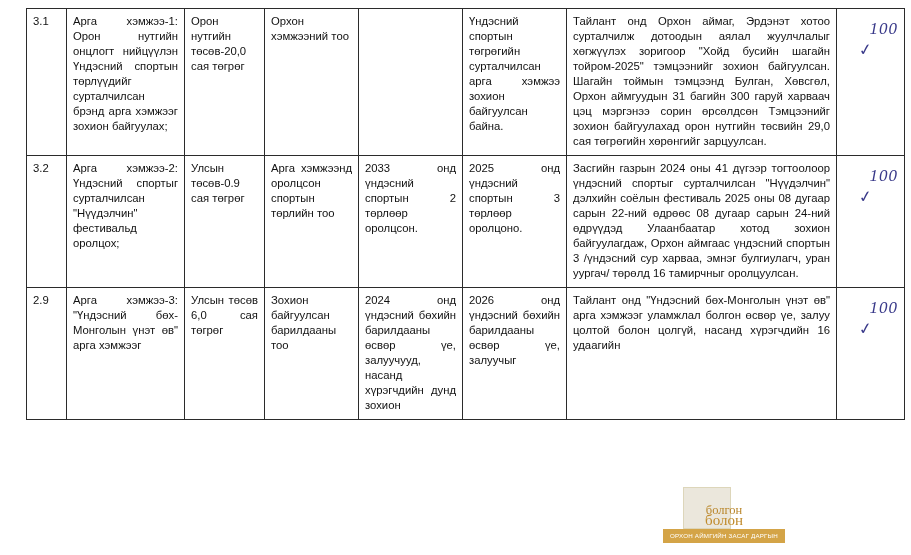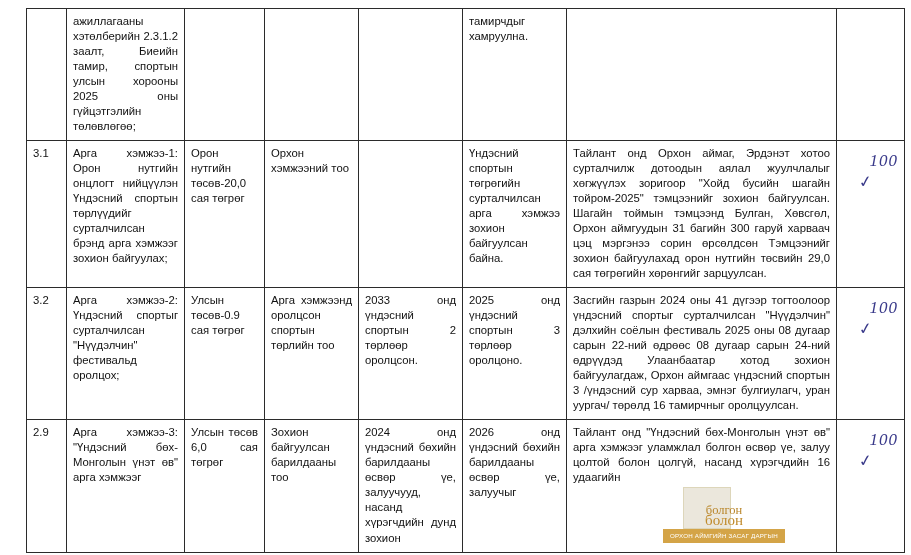--- a/index.html
+++ b/index.html
@@ -148,30 +148,20 @@
       <col class="col1">
         <col class="col2">
         <col class="col3">
         <col class="col4">
       <col class="col5">
         <col class="col6">
         <col class="col7">
         <col class="col8">
     </colgroup>
     <tbody>
-      <tr>
-        <td class="c-num"></td>
-        <td>ажиллагааны хэтөлберийн 2.3.1.2 заалт, Биеийн тамир, спортын улсын хорооны 2025 оны гүйцэтгэлийн төлөвлөгөө;</td>
-        <td></td>
-        <td></td>
-        <td></td>
-        <td>тамирчдыг хамруулна.</td>
-        <td></td>
-        <td class="c-score"></td>
-      </tr>
 
       <tr>
         <td class="c-num">3.1</td>
         <td>Арга хэмжээ-1: Орон нутгийн онцлогт нийцүүлэн Үндэсний спортын төрлүүдийг сурталчилсан брэнд арга хэмжээг зохион байгуулах;</td>
         <td>Орон нутгийн төсөв-20,0 сая төгрөг</td>
         <td>Орхон хэмжээний тоо</td>
         <td></td>
         <td>Үндэсний спортын төгрөгийн сурталчилсан арга хэмжээ зохион байгуулсан байна.</td>
         <td>Тайлант онд Орхон аймаг, Эрдэнэт хотоо сурталчилж дотоодын аялал жуулчлалыг хөгжүүлэх зоригоор "Хойд бусийн шагайн тойром-2025" тэмцээнийг зохион байгуулсан. Шагайн тоймын тэмцээнд Булган, Хөвсгөл, Орхон аймгуудын 31 багийн 300 гаруй харваач цэц мэргэнээ сорин өрсөлдсөн Тэмцээнийг зохион байгуулахад орон нутгийн төсвийн 29,0 сая төгрөгийн хөрөнгийг зарцуулсан.</td>
         <td class="c-score">

